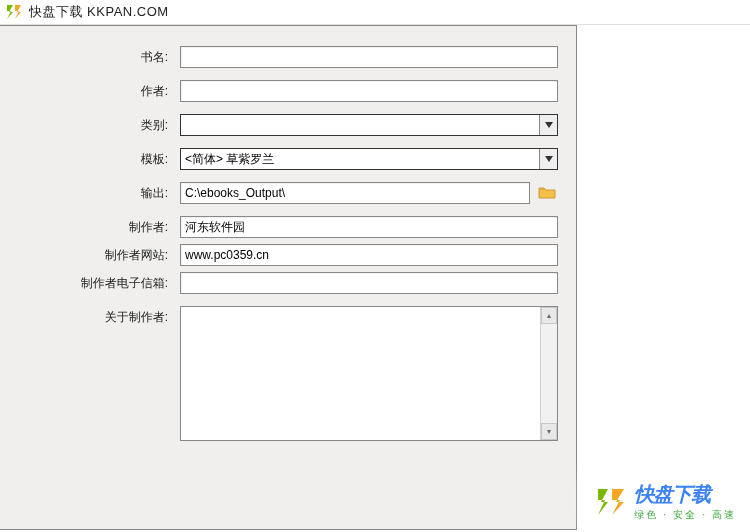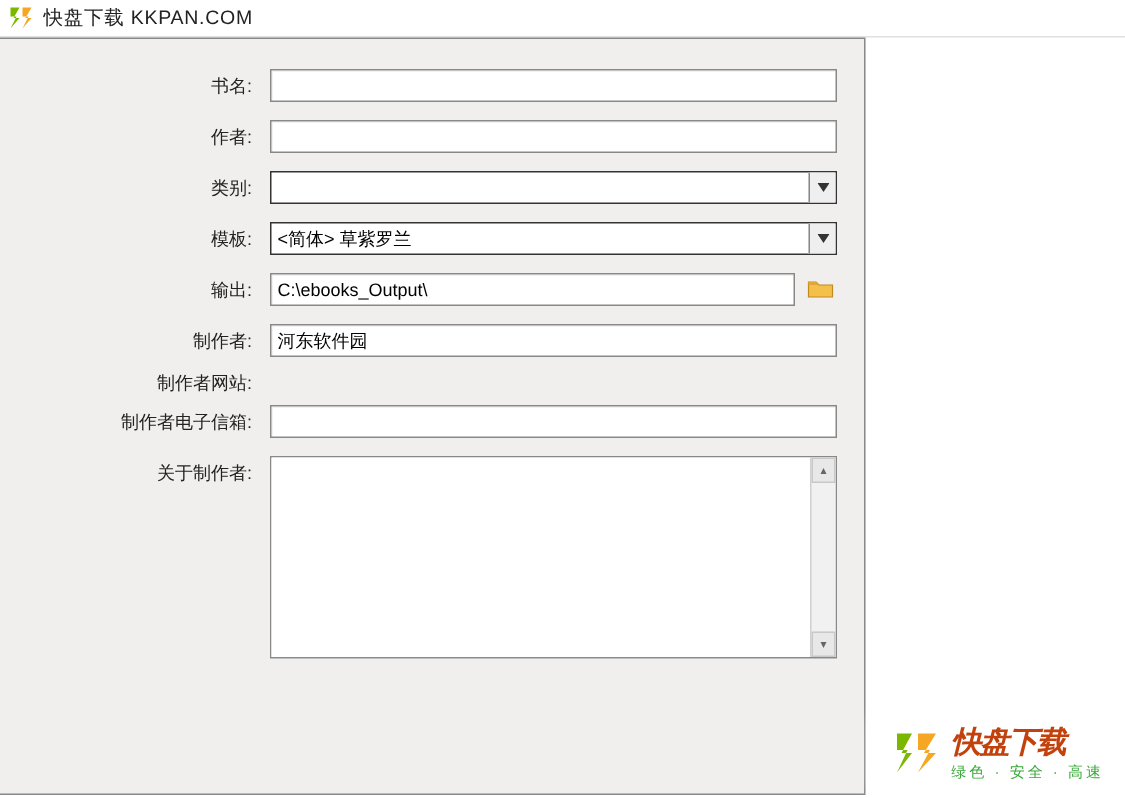--- a/index.html
+++ b/index.html
@@ -134,21 +134,21 @@
     position: absolute;
     right: 6px;
     bottom: 6px;
     display: flex;
     align-items: center;
     gap: 6px;
     background: #fff;
     padding: 4px 8px;
     box-shadow: -4px 0 10px rgba(255,255,255,0.9);
   }
-  .wm-text-main { font-size: 20px; font-weight: bold; font-style: italic; color: #c2410c; letter-spacing: -1px;}
+  .wm-text-main { font-size: 20px; font-weight: bold; font-style: italic; color: #3b82f6; letter-spacing: -1px;}
   .wm-text-sub { font-size: 10px; color: #39a939; letter-spacing: 2px; }
   .wm-logo { width: 34px; height: 34px; display:flex;align-items:center;justify-content:center;}
 </style>
 </head>
 <body>
 
 <div class="header">
   <span class="header-logo">
     <svg width="18" height="18" viewBox="0 0 18 18">
       <polygon points="2,2 8,2 4,9 8,9 2,16 6,8 2,8" fill="#7ab800"></polygon>
@@ -218,20 +218,23 @@
 
     <div class="row tight">
       <div class="lbl">制作者:</div>
       <div class="field">
         <input class="txt" type="text" value="河东软件园" style="">
       </div>
     </div>
 
     <div class="row tight">
       <div class="lbl">制作者网站:</div>
+      <div class="field">
+        <input class="txt" type="text" value="www.pc0359.cn" style="">
+      </div>
     </div>
 
     <div class="row">
       <div class="lbl">制作者电子信箱:</div>
       <div class="field">
         <input class="txt" type="text" value="" style="">
       </div>
     </div>
 
     <div class="row">

